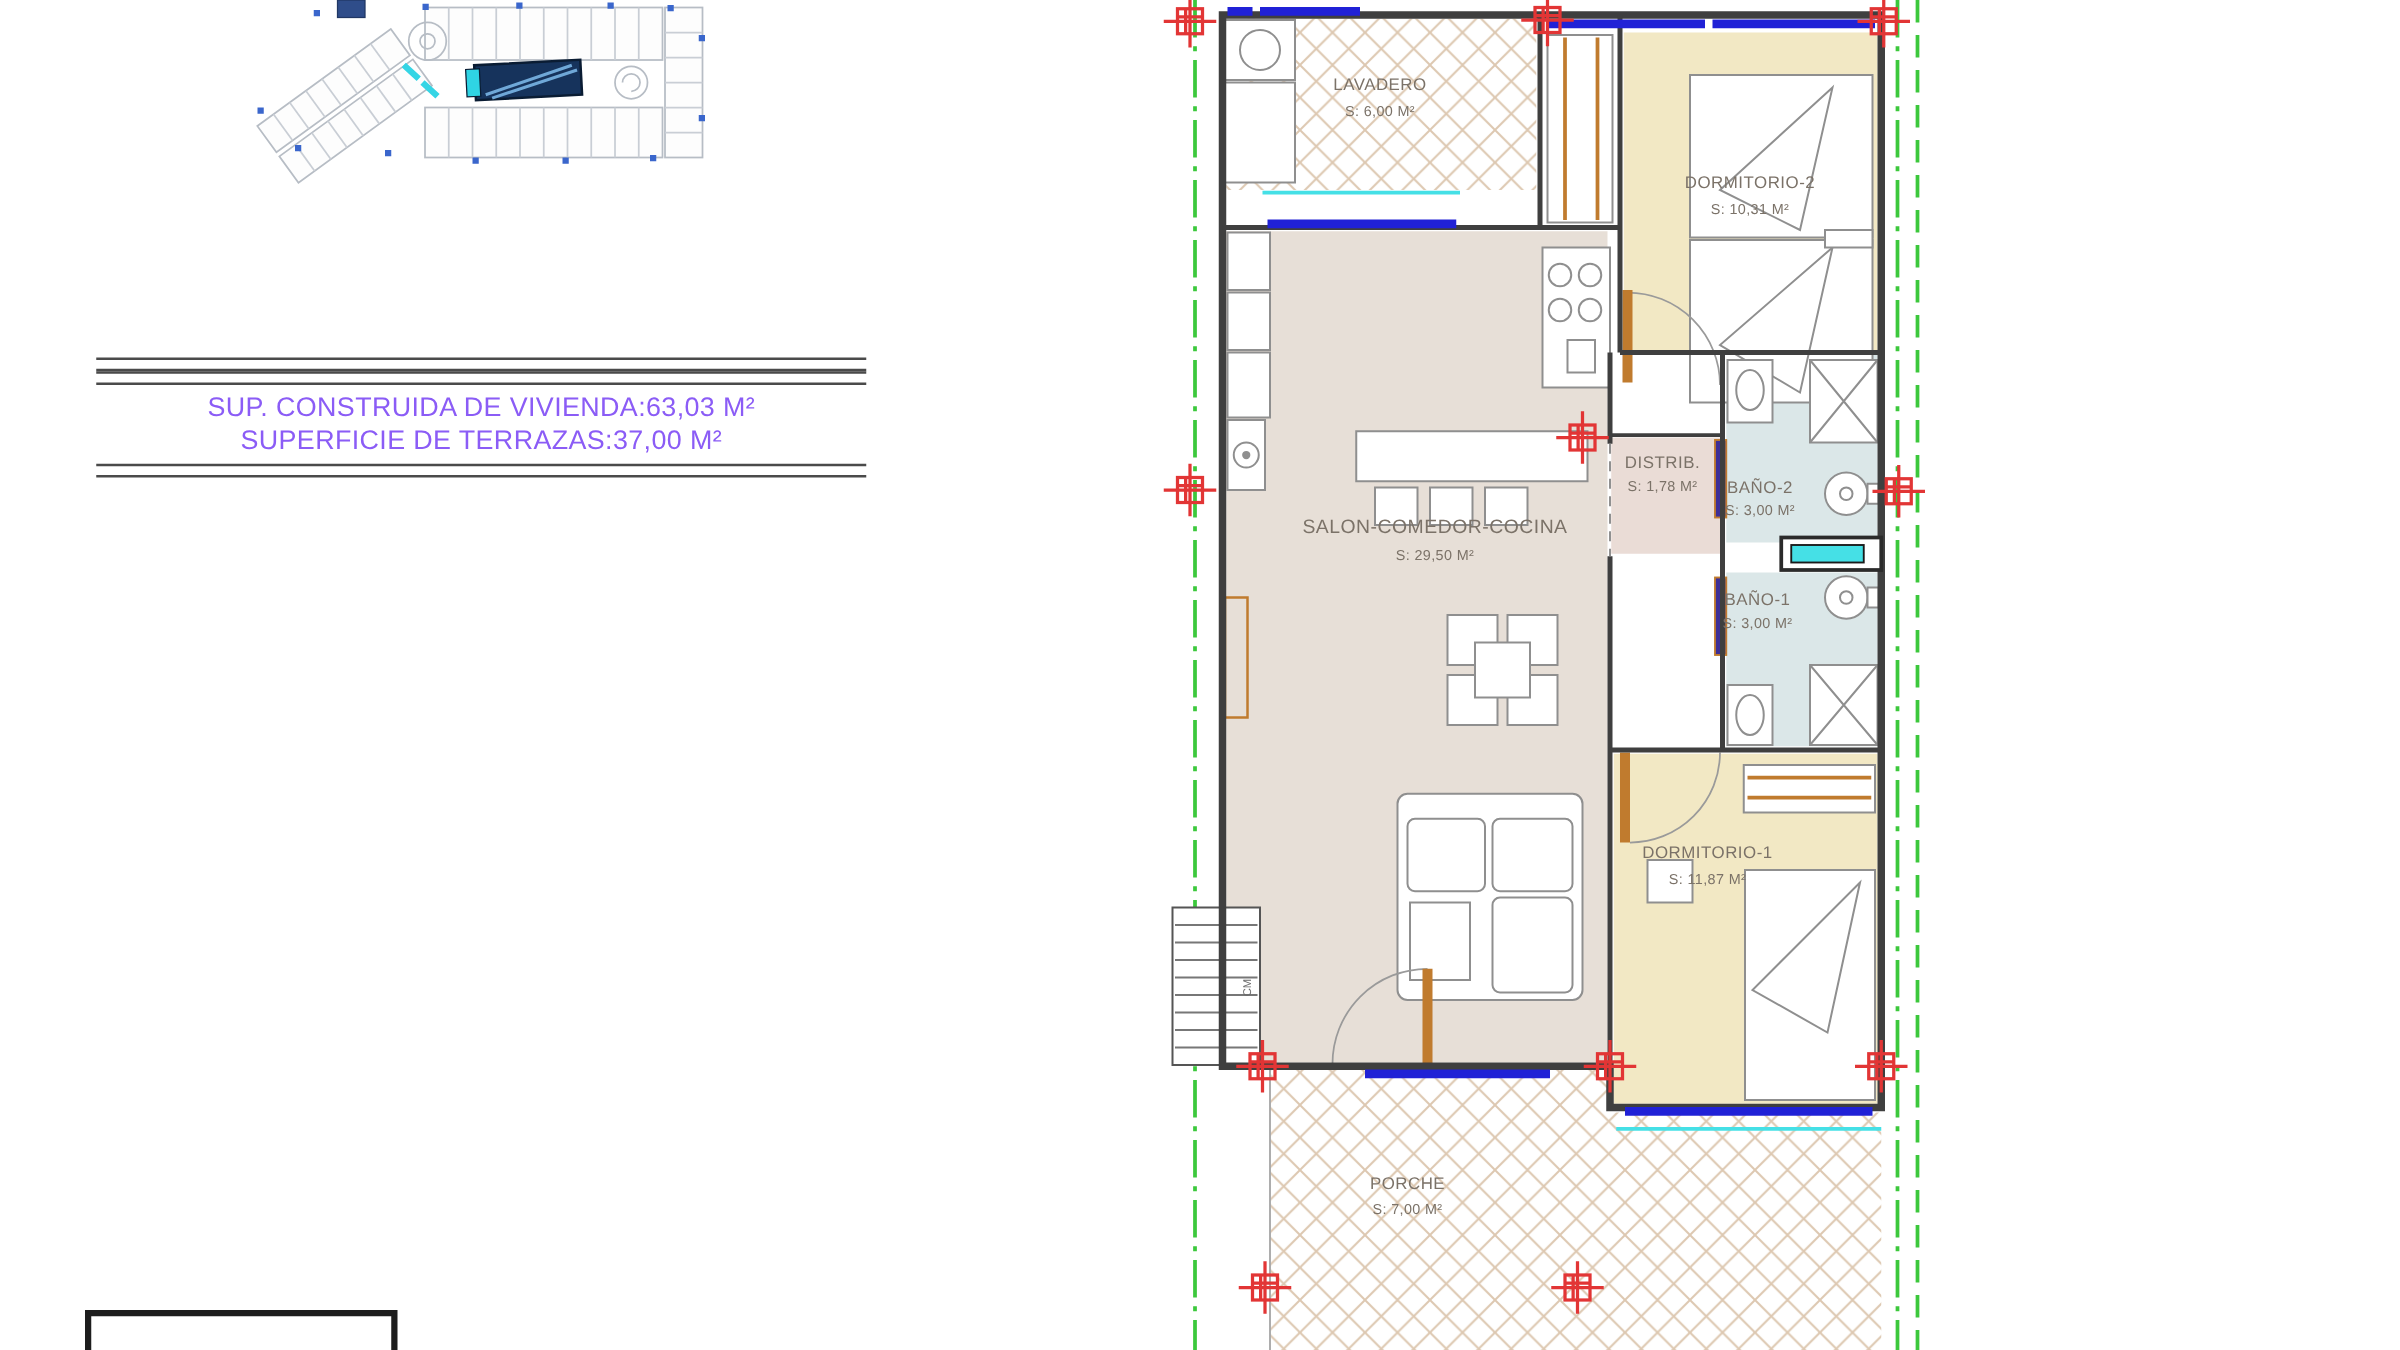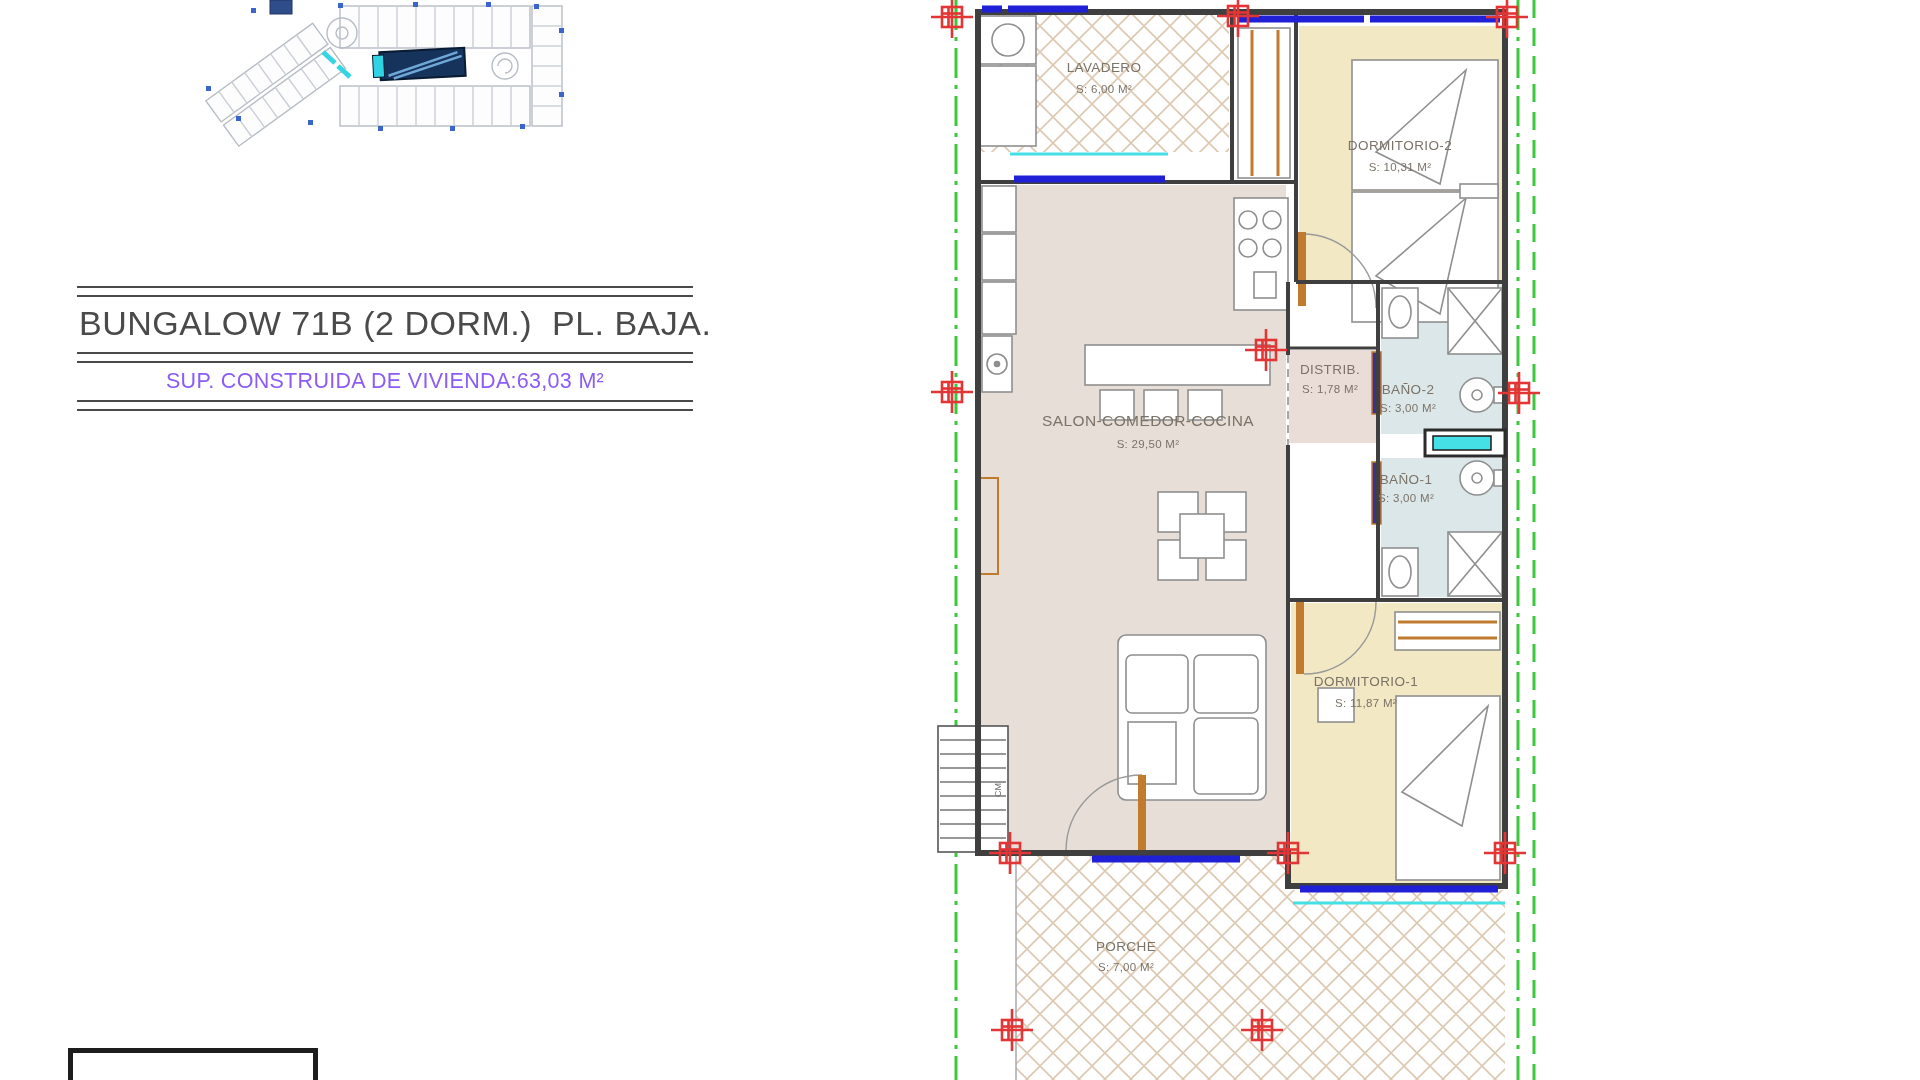--- a/index.html
+++ b/index.html
@@ -105,26 +105,29 @@
     <rect x="46" y="116" width="5" height="5"></rect>
       <rect x="118" y="120" width="5" height="5"></rect>
     <rect x="188" y="126" width="5" height="5"></rect>
       <rect x="260" y="126" width="5" height="5"></rect>
     <rect x="330" y="124" width="5" height="5"></rect>
   </g>
 </svg>
 
 <div class="abs" style="left:77px;top:286px;width:616px">
   <div class="rule"></div>
-  <div class="tb-title">BUNGALOW 71B (2 DORM.)  PL. BAJA.</div>
   <div class="rule"></div>
   <div style="padding-top:5px">
     <div class="tb-row">
       <span>SUP. CONSTRUIDA DE VIVIENDA:</span>
       <span>63,03 M²</span>
+    </div>
+    <div class="tb-row">
+      <span>SUPERFICIE DE TERRAZAS:</span>
+      <span>37,00 M²</span>
     </div>
   </div>
   <div class="tb-gap"></div>
   <div class="rule"></div>
 </div>
 
 <div class="abs legend-box" style="left:68px;top:1048px;width:240px;height:120px"></div>
 
 <svg class="abs" style="left:930px;top:0" width="680" height="1080" viewBox="930 0 680 1080">
   <defs>

